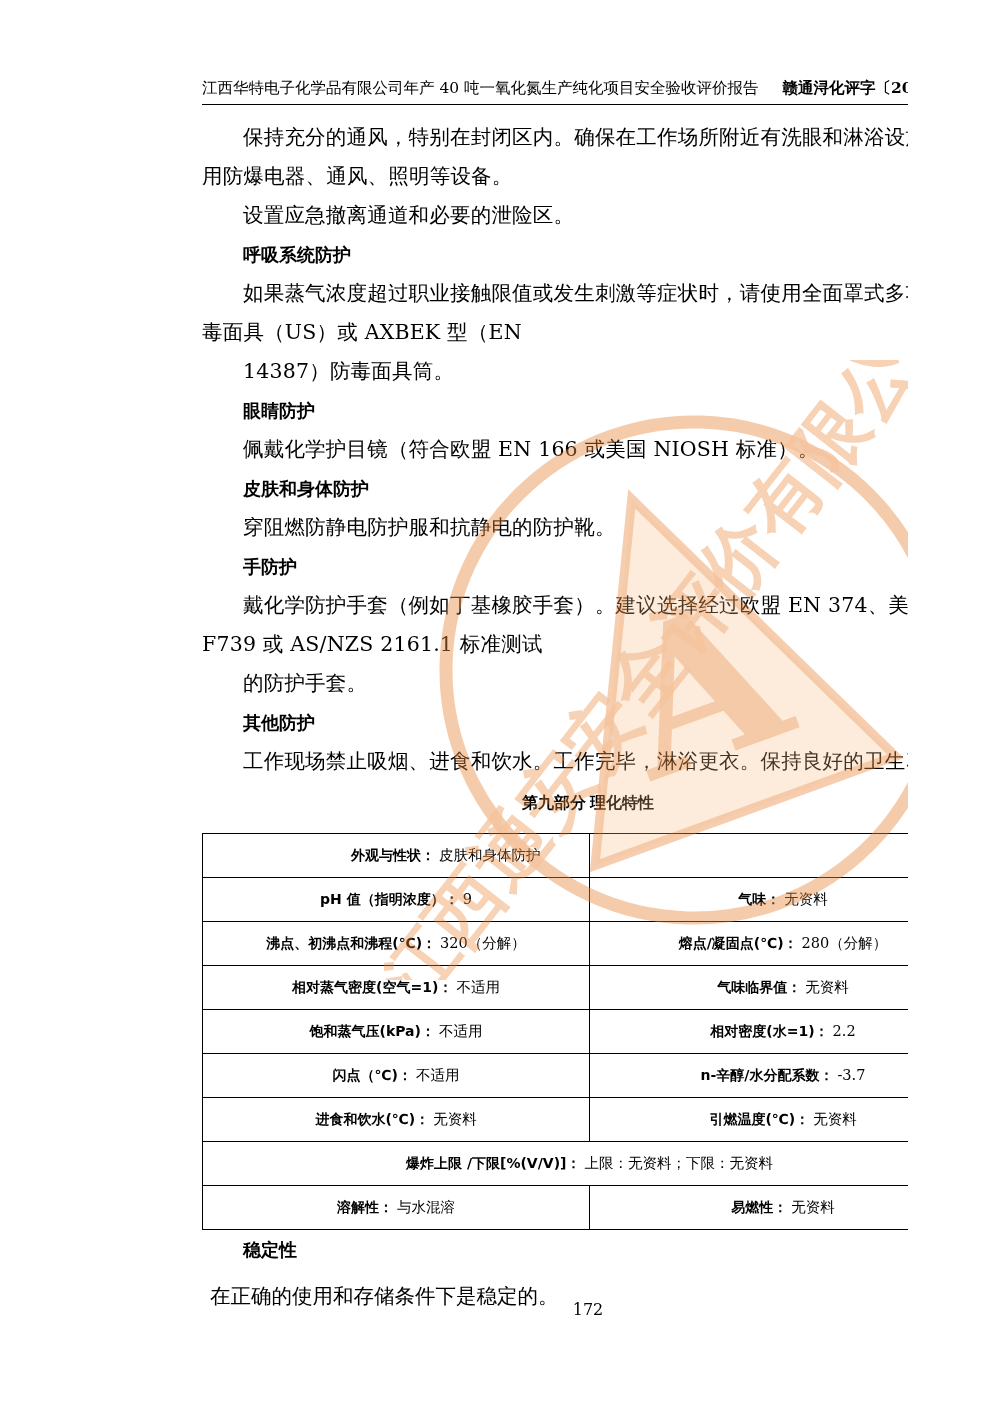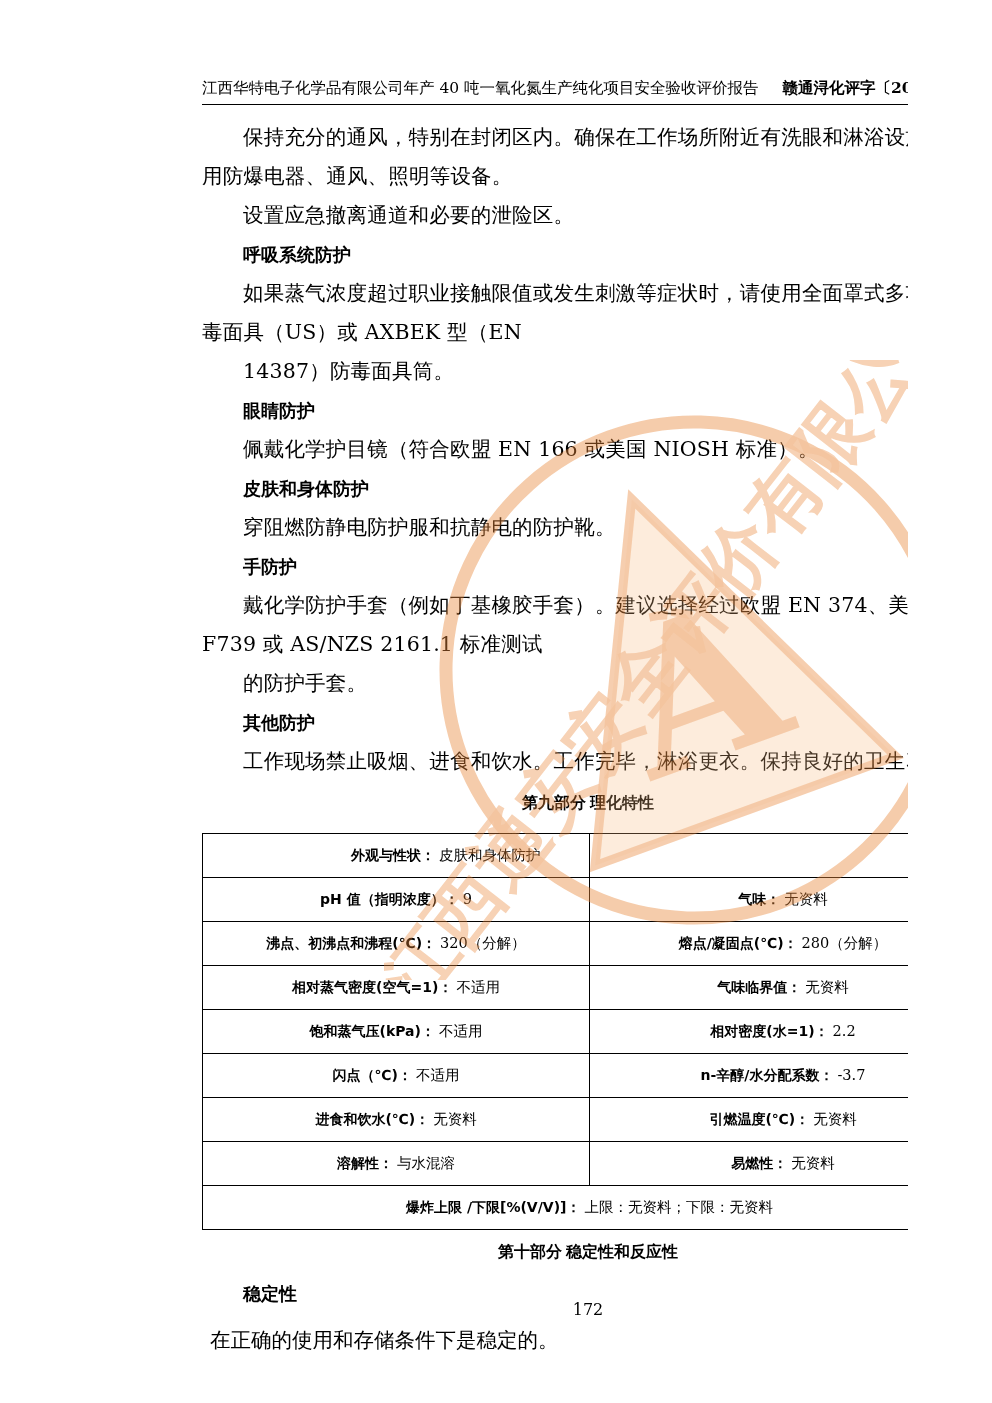--- a/index.html
+++ b/index.html
@@ -266,45 +266,44 @@
               </div>
             </td>
             <td class="right-col">
               <div class="cell-center">
                 <span class="lbl">引燃温度(℃)：</span>
                 <span class="val">无资料</span>
               </div>
             </td>
           </tr>
           <tr>
+            <td class="left-col" colspan="2">
+              <div class="cell-center">
+                <span class="lbl">爆炸上限 /下限[%(V/V)]：</span>
+                <span class="val">上限：无资料；下限：无资料</span>
+              </div>
+            </td>
+          </tr>
+          <tr>
             <td class="left-col">
               <div class="cell-center">
                 <span class="lbl">溶解性：</span>
                 <span class="val">与水混溶</span>
               </div>
             </td>
             <td class="right-col">
               <div class="cell-center">
                 <span class="lbl">易燃性：</span>
                 <span class="val">无资料</span>
               </div>
             </td>
           </tr>
-          <tr>
-            <td class="left-col" colspan="2">
-              <div class="cell-center">
-                <span class="lbl">爆炸上限 /下限[%(V/V)]：</span>
-                <span class="val">上限：无资料；下限：无资料</span>
-              </div>
-            </td>
-          </tr>
         </tbody>
       </table>
 
-      <h3 class="sec">第十部分 稳定性和反应性</h3>
       <h4 class="sub">稳定性</h4>
       <p class="noindent">在正确的使用和存储条件下是稳定的。</p>
     </div>
 
     <div class="page-number">172</div>
   </div>
 
   <div class="watermark">
     <svg width="620" height="620" viewBox="0 0 620 620" xmlns="http://www.w3.org/2000/svg">
       <g transform="rotate(-20 310 310)">

